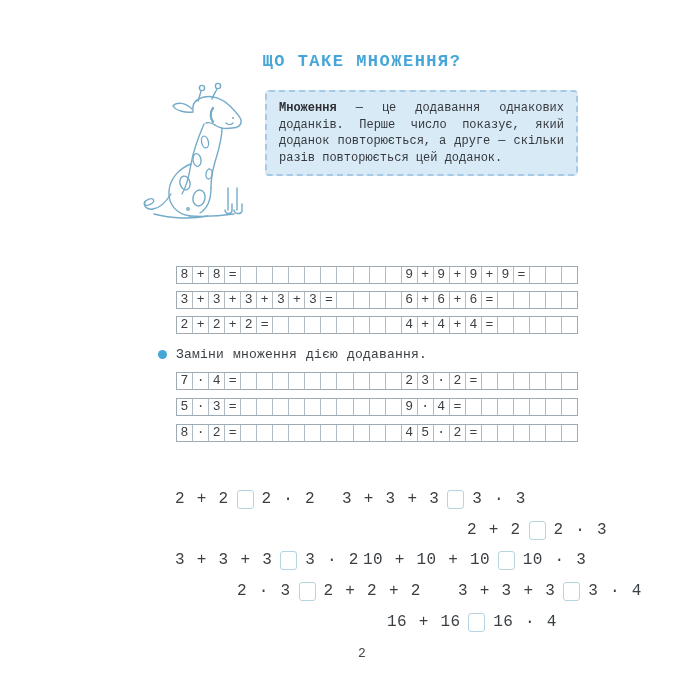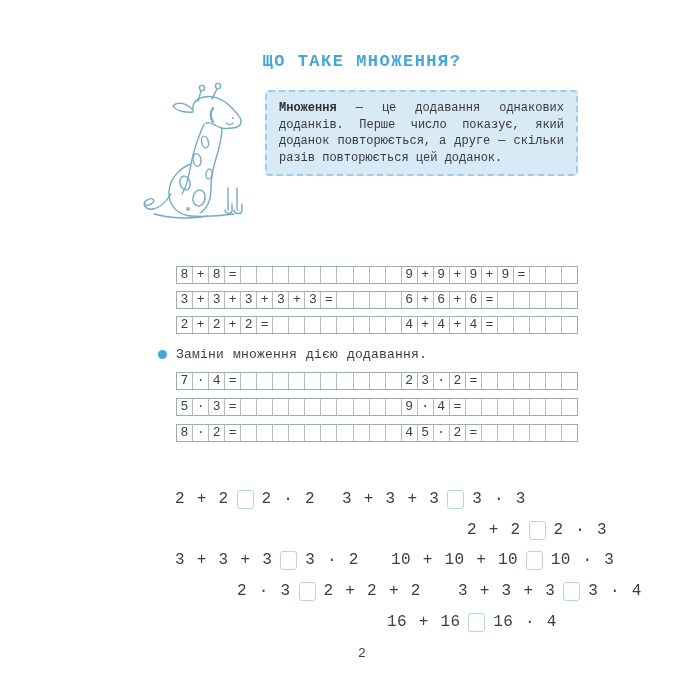--- a/index.html
+++ b/index.html
@@ -285,21 +285,21 @@
     <span>2 + 2</span>
     <span class="answer-box"></span>
     <span>2 · 3</span>
   </div>
 
   <div class="cmp" style="left:175px; top:550px;">
     <span>3 + 3 + 3</span>
     <span class="answer-box"></span>
     <span>3 · 2</span>
   </div>
-  <div class="cmp" style="left:391px; top:550px;">
+  <div class="cmp" style="left:363px; top:550px;">
     <span>10 + 10 + 10</span>
     <span class="answer-box"></span>
     <span>10 · 3</span>
   </div>
 
   <div class="cmp" style="left:237px; top:581px;">
     <span>2 · 3</span>
     <span class="answer-box"></span>
     <span>2 + 2 + 2</span>
   </div>

